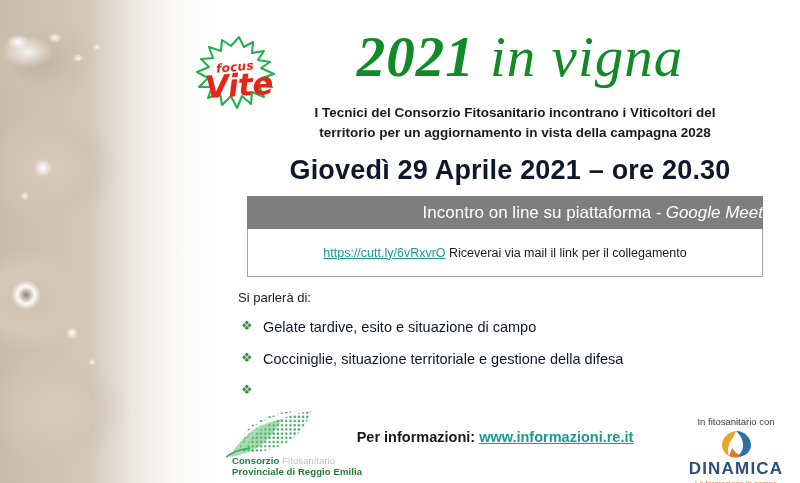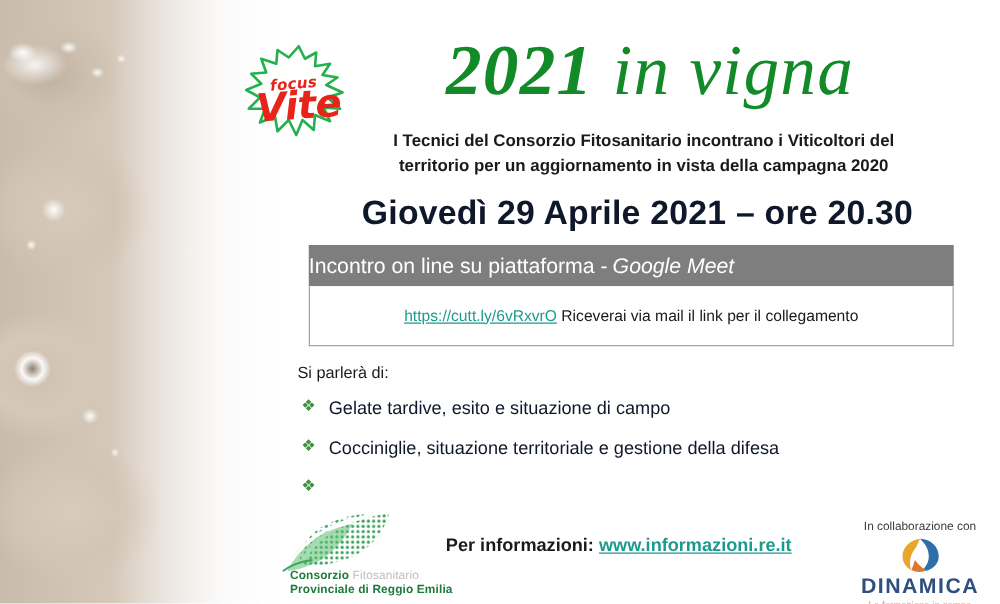--- a/index.html
+++ b/index.html
@@ -78,21 +78,21 @@
     position:absolute;left:255px;top:155px;width:510px;
     text-align:center;
     font-size:27px;font-weight:bold;color:#0f172a;
     letter-spacing:.2px;white-space:nowrap;
   }
 
   
   .platform{
     position:absolute;left:247px;top:196px;width:516px;height:33px;
     background:#7E7E7E;color:#ffffff;
-    display:flex;align-items:center;justify-content:flex-start;
+    display:flex;align-items:center;justify-content:flex-end;
     font-size:17px;
   }
   .platform .gm{font-style:italic;margin-left:4px;}
 
   
   .linkbox{
     position:absolute;left:247px;top:229px;width:514px;height:47px;
     background:#ffffff;border:1px solid #A6A6A6;border-top:none;
     display:flex;flex-direction:column;align-items:center;justify-content:center;
     font-size:12.5px;color:#1a1a1a;line-height:1.6;
@@ -163,21 +163,21 @@
   </div>
 
   <div class="title">
     <span class="yr">2021</span>
     <span class="in">in</span>
     <span class="vg">vigna</span>
   </div>
 
   <div class="subtitle">
     <div>I Tecnici del Consorzio Fitosanitario incontrano i Viticoltori del</div>
-    <div>territorio per un aggiornamento in vista della campagna 2020</div>
+    <div>territorio per un aggiornamento in vista della campagna 2028</div>
   </div>
 
   <div class="dateline">Giovedì 29 Aprile 2021 – ore 20.30</div>
 
   <div class="platform">
     <span>Incontro on line su piattaforma -</span>
     <span class="gm">Google Meet</span>
   </div>
 
   <div class="linkbox">
@@ -230,21 +230,21 @@
       <span class="light">Fitosanitario</span>
     </div>
     <div class="cons-l2">Provinciale di Reggio Emilia</div>
   </div>
 
   <div class="infoline">
     <span>Per informazioni:</span>
     <a href="#">www.informazioni.re.it</a>
   </div>
 
-  <div class="collab">In collaborazione con</div>
+  <div class="collab">In fitosanitario con</div>
   <div class="dinamica">
     <svg width="34" height="30" viewBox="0 0 34 30">
       <path d="M17 2 C26 2 32 9 32 16 C32 23 26 28 18 28 C22 24 24 21 24 16 C24 10 21 6 17 2 Z" fill="#2E6FA8"></path>
       <path d="M17 2 C9 3 3 9 3 16 C3 21 6 25 10 27 C8 22 9 15 13 10 C15 7 16 4 17 2 Z" fill="#E8A62C"></path>
       <path d="M10 27 C14 29 19 29 22 27 C18 25 15 22 13 19 C12 22 11 25 10 27 Z" fill="#D9782E"></path>
       <path d="M15 11 L23 16 L15 21 Z" fill="#ffffff"></path>
     </svg>
     <div class="din-name">DINAMICA</div>
     <div class="din-tag">La formazione in campo</div>
   </div>

